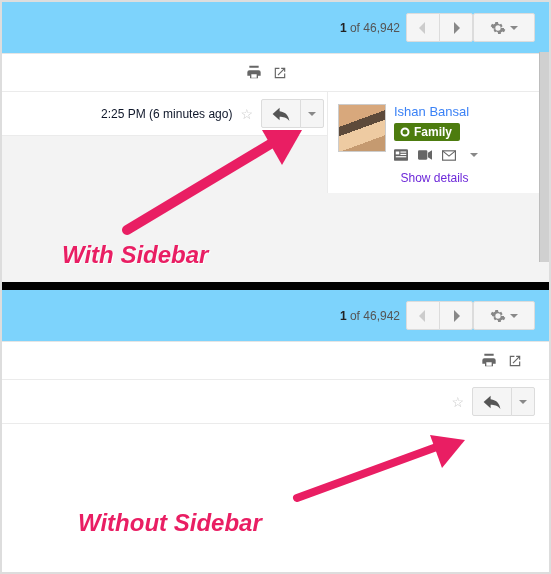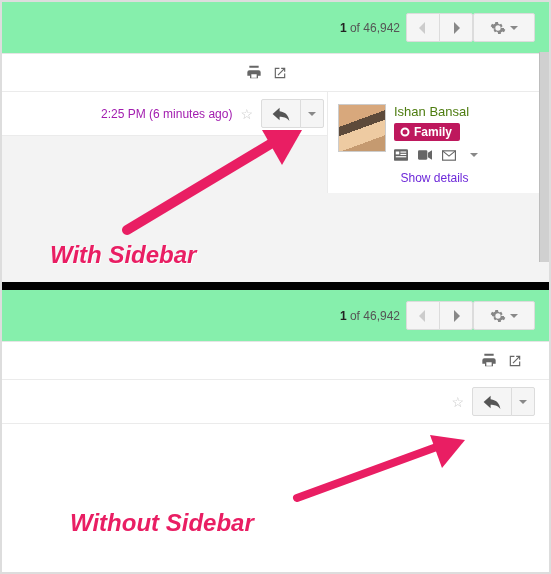--- a/index.html
+++ b/index.html
@@ -15,21 +15,21 @@
     position: relative;
   }
   .section { position: relative; }
   .topbar {
     height: 52px;
     display: flex;
     justify-content: flex-end;
     align-items: center;
     padding: 8px 14px 8px 0;
     border-bottom: 1px solid #e5e5e5;
-    background: #86efac;
+    background: #7dd3fc;
   }
   .counter {
     font-size: 12px;
     color: #555;
     margin-right: 6px;
   }
   .counter b { color: #222; }
   .btn {
     background: #f5f5f5;
     border: 1px solid #dcdcdc;
@@ -72,21 +72,21 @@
     background:#fff;
     height:44px;
     display:flex;
     justify-content:flex-end;
     align-items:center;
     gap:8px;
     padding-right:14px;
     border-bottom:1px solid #ebebeb;
   }
   .with-card .msg-header-strip { padding-right: 225px; }
-  .time { font-size:12px; color:#a21caf; }
+  .time { font-size:12px; color:#0f172a; }
   .star { color:#c8c8c8; font-size:14px; cursor:pointer;}
   .reply-group { display:flex; }
   .reply-group .btn { border-radius:0; margin-left:-1px;}
   .reply-group .btn.reply { width:40px; border-radius:2px 0 0 2px; margin-left:0;}
   .reply-group .btn.more { width:24px; border-radius:0 2px 2px 0;}
   .contact-card {
     position:absolute;
     top: 0px;
     right: 10px;
     width: 212px;
@@ -95,23 +95,23 @@
     padding:12px 8px 8px 10px;
     font-size:12px;
   }
   .cc-main { display:flex; gap:8px;}
   .avatar {
     width:48px;height:48px;
     border:1px solid #ccc;
     background: linear-gradient(160deg,#d8a87c 0%,#d8a87c 35%,#5d4a3a 35%,#5d4a3a 50%,#eecba2 50%,#eecba2 75%,#c59a70 75%);
     flex:none;
   }
-  .cc-name { color:#4d7c0f; font-size:13px; cursor:pointer;}
+  .cc-name { color:#3b82f6; font-size:13px; cursor:pointer;}
   .badge {
-    background:#be185d;
+    background:#4d7c0f;
     color:#fff;
     font-size:12px;
     padding:2px 8px 2px 6px;
     border-radius:2px;
     display:inline-flex;
     align-items:center;
     gap:4px;
     margin-top:4px;
     font-weight:bold;
   }
@@ -227,21 +227,21 @@
 
   <svg class="arrow-svg" style="left:105px;top:118px" width="200" height="120">
     <defs>
         <linearGradient id="g1">
           <stop offset="0" stop-color="#e91e63"></stop>
         </linearGradient>
       </defs>
     <path d="M 20 110 L 170 20" stroke="#e91e63" stroke-width="10" stroke-linecap="round"></path>
     <path d="M 155 10 L 195 10 L 175 45 Z" fill="#e91e63"></path>
   </svg>
-  <div class="label-annot" style="left:48px;top:239px">With Sidebar</div>
+  <div class="label-annot" style="left:60px;top:239px">With Sidebar</div>
 </div>
 
 <div class="divider"></div>
 
 <div class="section">
   <div class="topbar">
     <span class="counter">
       <b>1</b><span> of </span><span>46,942</span>
     </span>
     <div class="nav-group">
@@ -290,14 +290,14 @@
             <div class="tri"></div>
           </div>
       </div>
     </div>
   </div>
 
   <svg class="arrow-svg" style="left:280px;top:130px" width="200" height="90">
     <path d="M 15 78 L 160 25" stroke="#e91e63" stroke-width="8" stroke-linecap="round"></path>
     <path d="M 148 15 L 183 20 L 160 48 Z" fill="#e91e63"></path>
   </svg>
-  <div class="label-annot" style="left:68px;top:219px">Without Sidebar</div>
+  <div class="label-annot" style="left:76px;top:219px">Without Sidebar</div>
 </div>
 
 </body></html>

